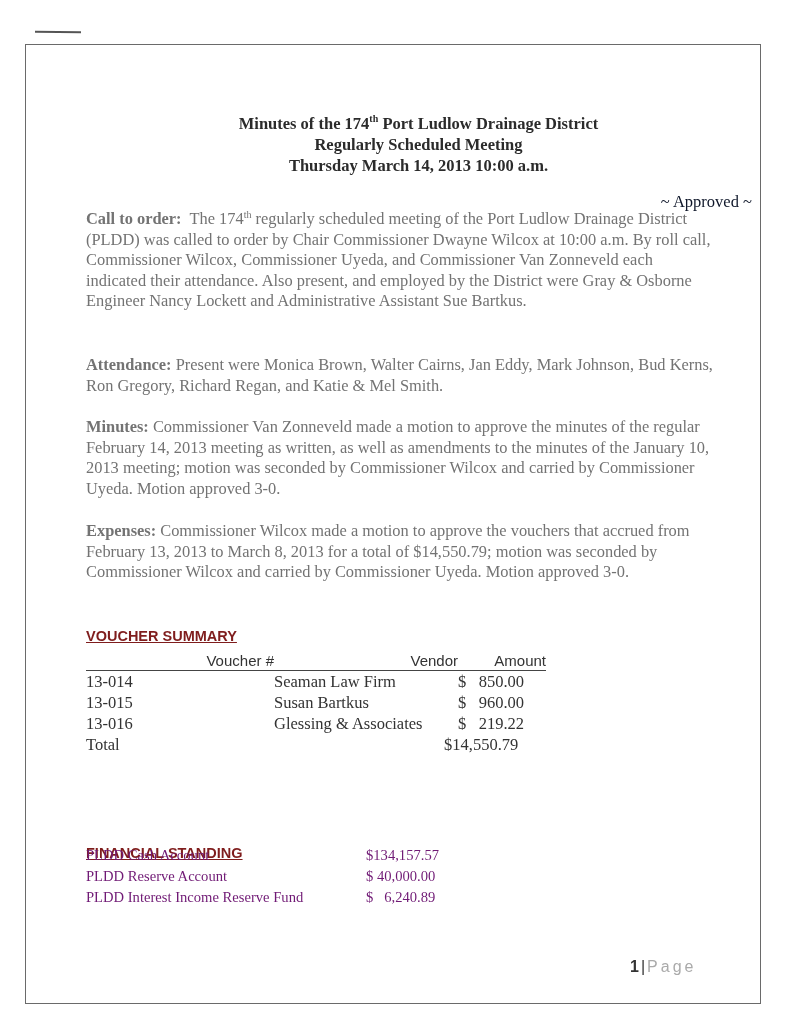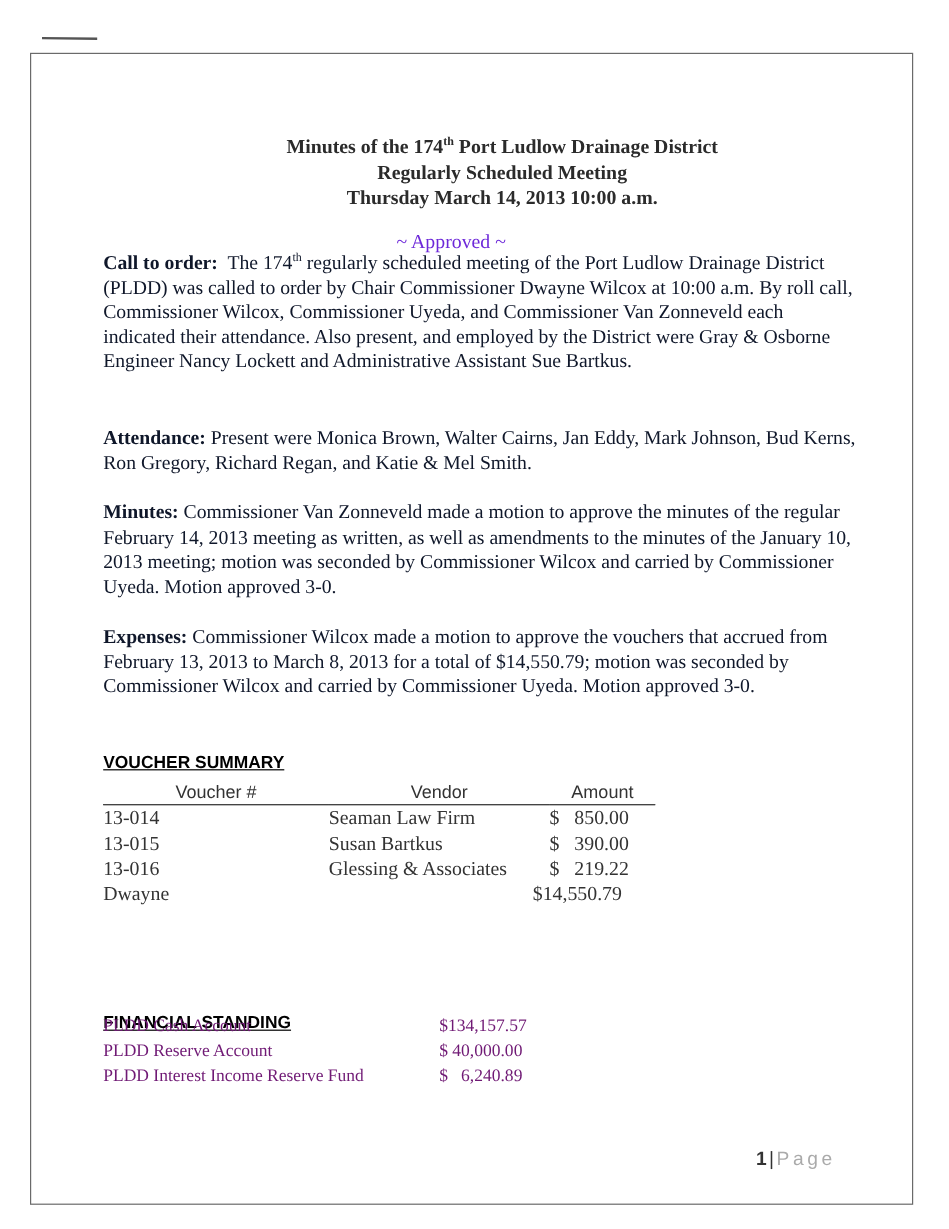--- a/index.html
+++ b/index.html
@@ -2,33 +2,33 @@
 <html><head>
 <meta charset="utf-8">
 <style>
   html, body { margin: 0; padding: 0; background: #ffffff; }
   body { width: 791px; height: 1024px; position: relative; overflow: hidden; color: #2a2a2a; }
   .top-mark { position: absolute; left: 35px; top: 31px; width: 46px; height: 2px; background: #555; transform: rotate(0.6deg); }
   .page-frame { position: absolute; left: 25px; top: 44px; width: 736px; height: 960px; border: 1.5px solid #6a6a6a; box-sizing: border-box; }
   .serif { font-family: "Liberation Serif", "DejaVu Serif", serif; }
   .title-block { position: absolute; left: 0; width: 791px; top: 108px; text-align: center; font-weight: bold; font-size: 16.5px; line-height: 21px; color: #2b2b2b; padding-left: 23px; }
   .title-block sup { font-size: 10px; }
-  .approved { position: absolute; left: 0; width: 752px; top: 192px; text-align: center; font-size: 16.5px; color: #6d28d9; }
-  .para { position: absolute; left: 86px; width: 630px; font-size: 16.4px; line-height: 20.6px; color: #0f172a; }
+  .approved { position: absolute; left: 0; width: 752px; top: 192px; text-align: right; font-size: 16.5px; color: #0f172a; }
+  .para { position: absolute; left: 86px; width: 630px; font-size: 16.4px; line-height: 20.6px; color: #737373; }
   .para b { font-weight: bold; }
   .para sup { font-size: 10px; line-height: 0; }
   .p-call { top: 209px; }
   .p-att { top: 355px; }
   .p-min { top: 417px; }
   .p-exp { top: 521px; }
-  .sec-heading { position: absolute; left: 86px; font-weight: bold; font-size: 14.5px; text-decoration: underline; color: #000000; font-family: "Liberation Sans", "DejaVu Sans", sans-serif; }
+  .sec-heading { position: absolute; left: 86px; font-weight: bold; font-size: 14.5px; text-decoration: underline; color: #7f1d1d; font-family: "Liberation Sans", "DejaVu Sans", sans-serif; }
   .voucher-heading { top: 628px; }
   .fin-heading { top: 845px; }
   .voucher-table { position: absolute; left: 86px; top: 650px; width: 460px; border-collapse: collapse; font-size: 16px; color: #333; }
-  .voucher-table th { font-family: "Liberation Sans", "DejaVu Sans", sans-serif; font-weight: normal; text-align: center; font-size: 15px; padding: 0; height: 20px; border-bottom: 1.2px solid #444; }
+  .voucher-table th { font-family: "Liberation Sans", "DejaVu Sans", sans-serif; font-weight: normal; text-align: right; font-size: 15px; padding: 0; height: 20px; border-bottom: 1.2px solid #444; }
   .voucher-table td { font-family: "Liberation Serif", "DejaVu Serif", serif; padding: 0; height: 21px; font-size: 16.5px; }
   .c1 { width: 188px; }
   .c2 { width: 184px; margin-top: 28px; }
   .c3 { white-space: pre; }
   .total-amount { padding-left: 0; }
   .fin-table { position: absolute; left: 86px; top: 845px; border-collapse: collapse; font-family: Liberation Serif, serif; font-size: 14.6px; color: #701a75; }
   .fin-table td { padding: 0; height: 21px; }
   .fin-label { width: 280px; }
   .fin-amount { white-space: pre; }
   .page-num { position: absolute; left: 630px; top: 958px; font-family: "Liberation Sans", "DejaVu Sans", sans-serif; font-size: 16px; color: #333; }
@@ -78,29 +78,29 @@
   </thead>
   <tbody>
     <tr>
       <td class="c1">13-014</td>
       <td class="c2">Seaman Law Firm</td>
       <td class="c3">$   850.00</td>
     </tr>
     <tr>
       <td class="c1">13-015</td>
       <td class="c2">Susan Bartkus</td>
-      <td class="c3">$   390.00</td>
+      <td class="c3">$   960.00</td>
     </tr>
     <tr>
       <td class="c1">13-016</td>
       <td class="c2">Glessing &amp; Associates</td>
       <td class="c3">$   219.22</td>
     </tr>
     <tr>
-      <td class="c1">Dwayne</td>
+      <td class="c1">Total</td>
       <td class="c2"></td>
       <td class="c3 total-amount"><span style="margin-left:-14px">$14,550.79</span></td>
     </tr>
   </tbody>
 </table>
 
 <div class="sec-heading fin-heading">FINANCIAL STANDING</div>
 
 <table class="fin-table">
   <tbody>

